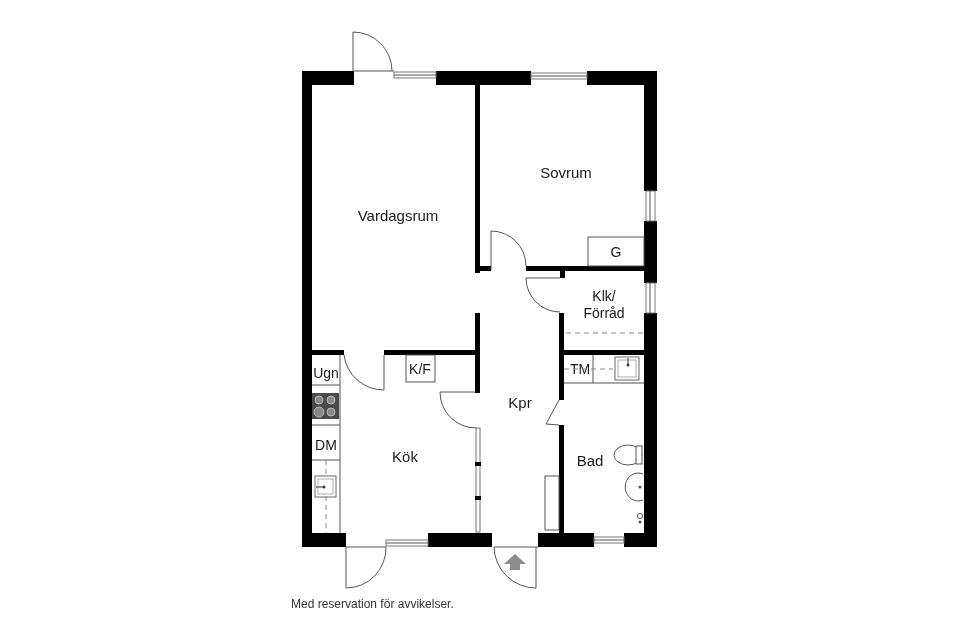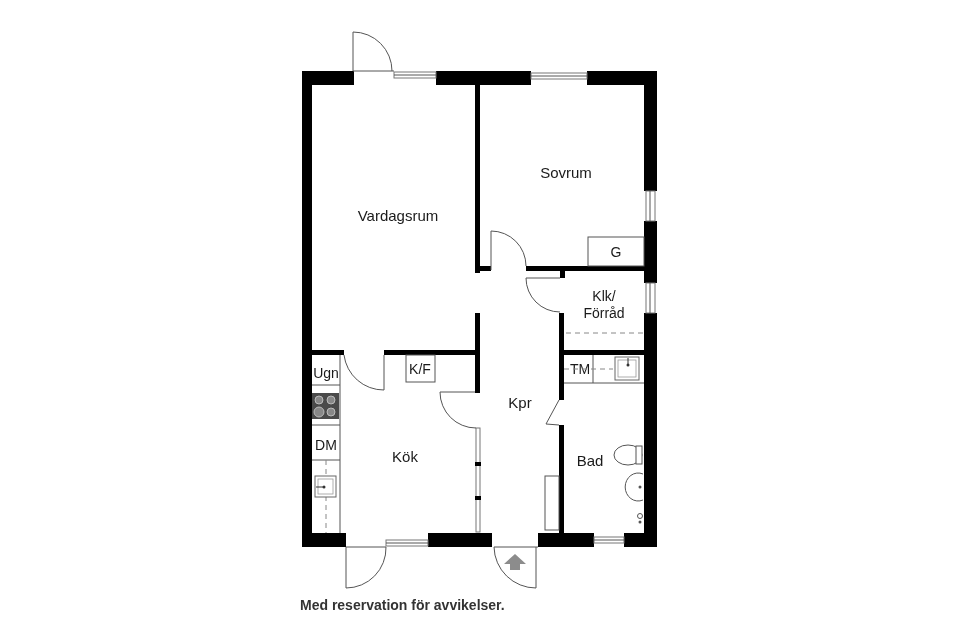--- a/index.html
+++ b/index.html
@@ -4,21 +4,21 @@
 <style>
   html, body { margin: 0; padding: 0; background: #ffffff; }
   body { width: 960px; height: 640px; position: relative; overflow: hidden; font-family: "Liberation Sans", "DejaVu Sans", sans-serif; }
   svg { position: absolute; left: 0; top: 0; }
   .wall { fill: #000000; }
   .thin { fill: none; stroke: #555555; stroke-width: 1; }
   .window { fill: #ffffff; stroke: #777777; stroke-width: 1; }
   .dash { fill: none; stroke: #888888; stroke-width: 1; stroke-dasharray: 5 4; }
   .label { fill: #1a1a1a; font-family: "Liberation Sans", "DejaVu Sans", sans-serif; font-size: 15px; }
   .label-sm { fill: #1a1a1a; font-family: "Liberation Sans", "DejaVu Sans", sans-serif; font-size: 14px; }
-  .disclaimer { position: absolute; left: 300px; top: 597px; font-size: 14px; color: #333333; font-family: "Liberation Sans", "DejaVu Sans", sans-serif; font-weight: bold; }
+  .disclaimer { position: absolute; left: 291px; top: 597px; font-size: 12px; color: #333333; font-family: "Liberation Sans", "DejaVu Sans", sans-serif; }
 </style>
 </head>
 <body>
 
 <svg width="960" height="640" viewBox="0 0 960 640">
 
   <rect class="wall" x="302" y="71" width="52" height="14"></rect>
 
   <rect class="wall" x="436" y="71" width="95" height="14"></rect>
 

